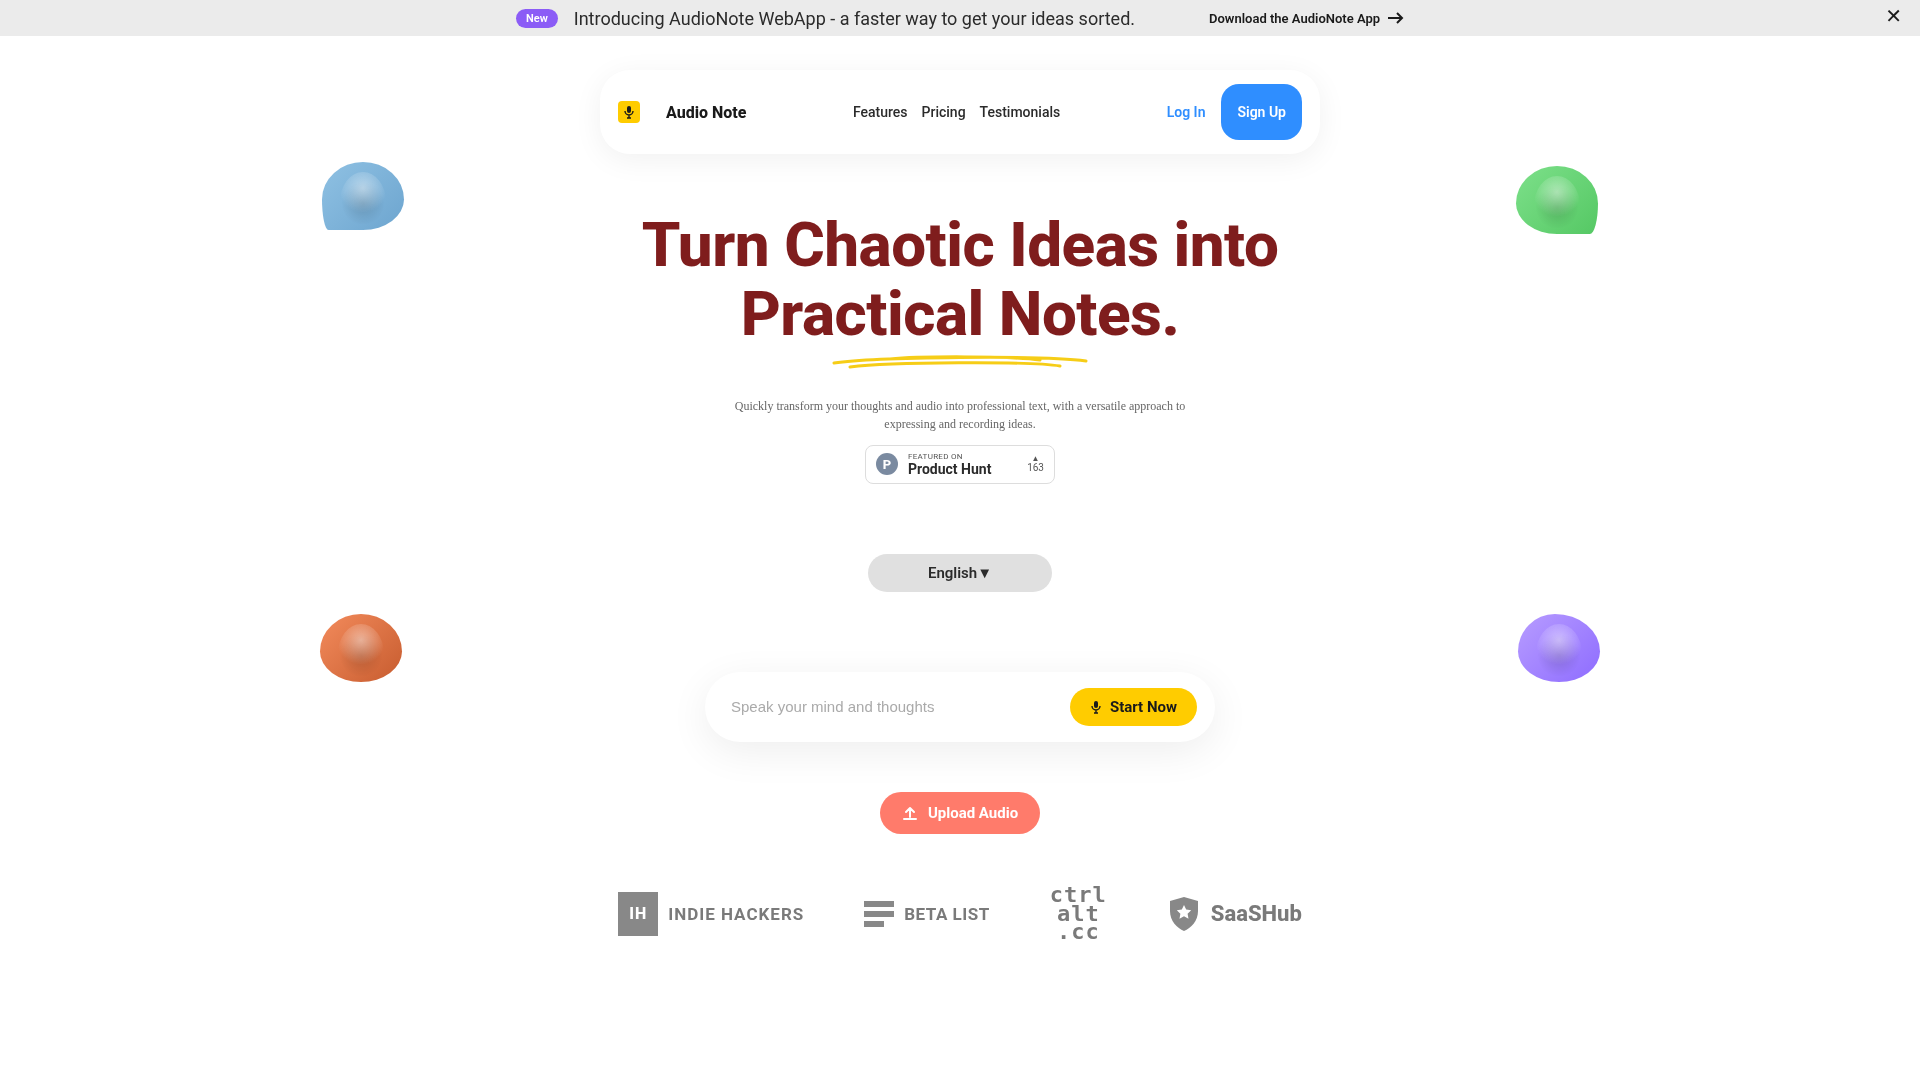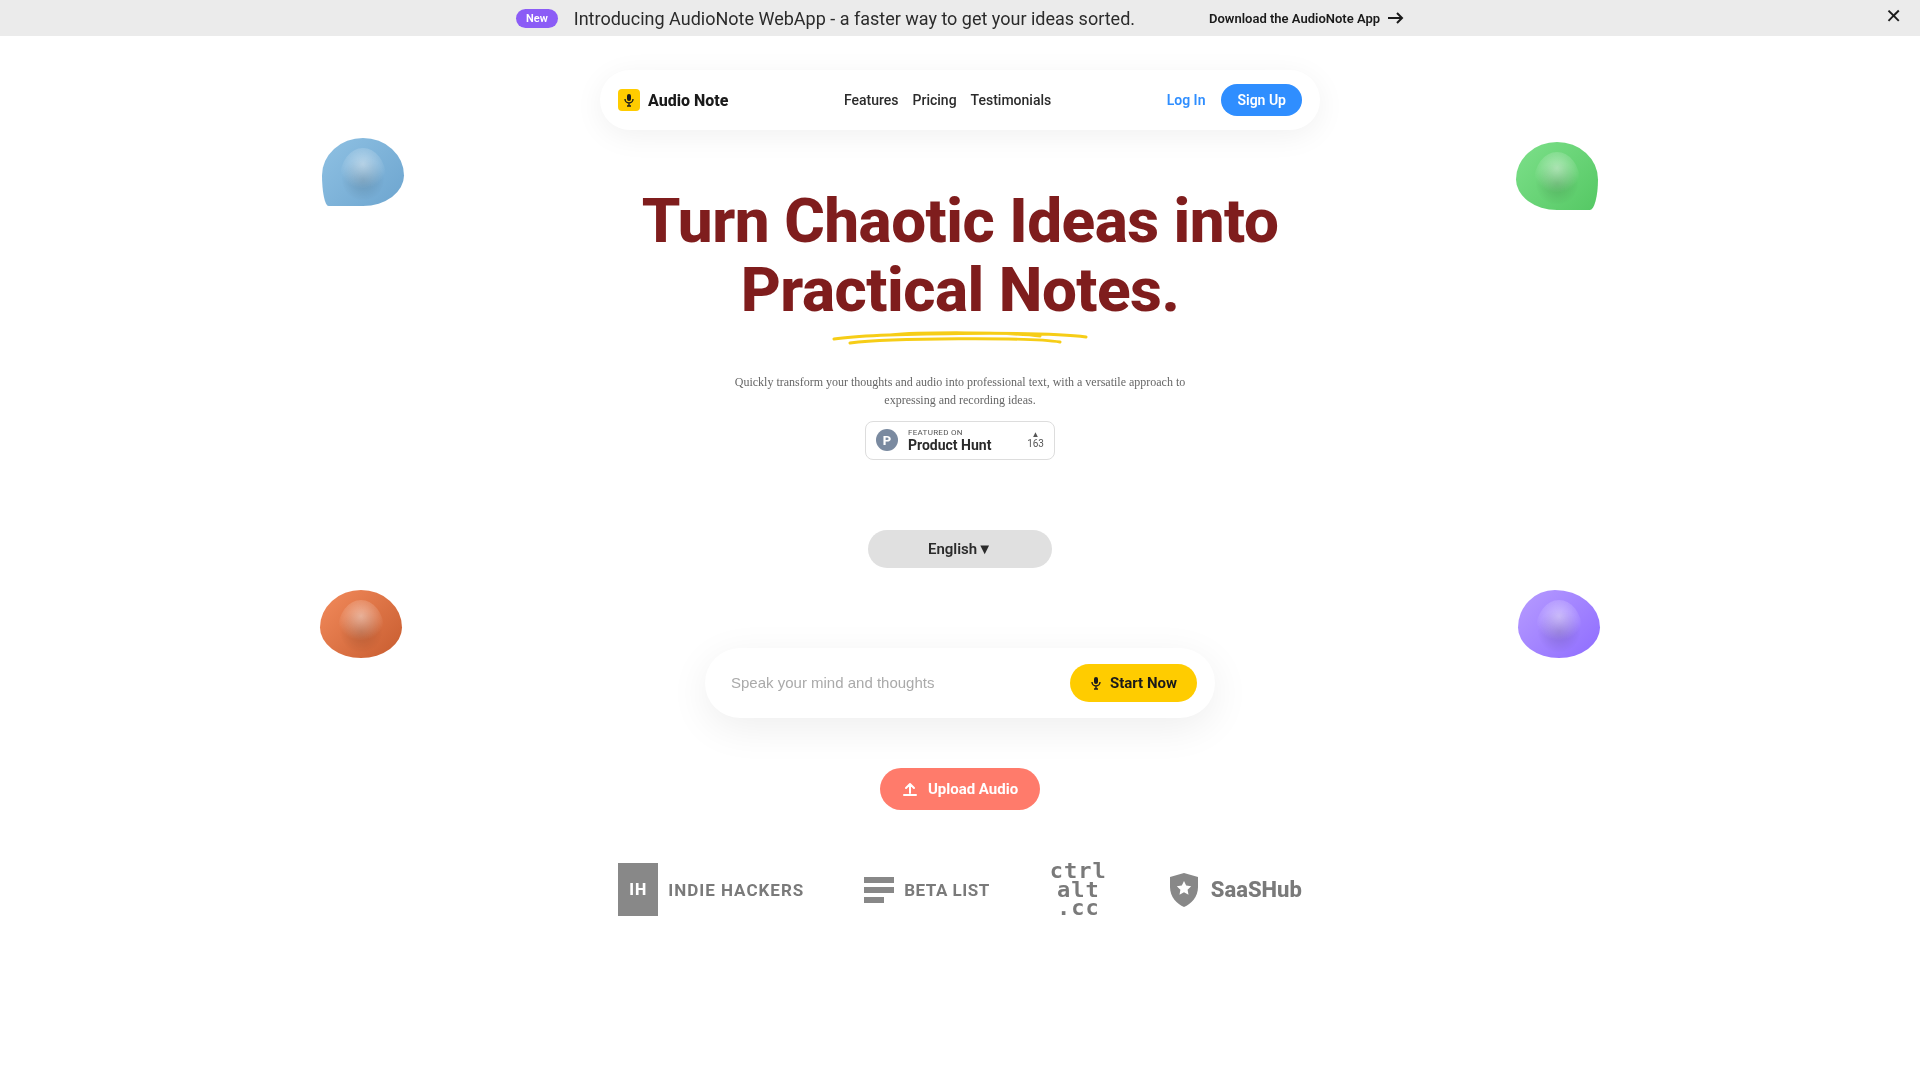--- a/index.html
+++ b/index.html
@@ -67,21 +67,21 @@
       background: #fff;
       border-radius: 30px;
       box-shadow: 0 6px 30px rgba(0,0,0,0.06);
       display: flex;
       align-items: center;
       padding: 14px 18px;
     }
     .logo {
       display: flex;
       align-items: center;
-      gap: 8px;
+      gap: 26px;
     }
     .logo-box {
       width: 22px;
       height: 22px;
       background: #ffcc00;
       border-radius: 4px;
       display: flex;
       align-items: center;
       justify-content: center;
     }
@@ -112,21 +112,21 @@
       color: #2f8eff;
       font-size: 14px;
       font-weight: 600;
       cursor: pointer;
     }
     .signup {
       background: #2f8eff;
       color: #fff;
       font-size: 14px;
       font-weight: 600;
-      padding: 8px 16px;
+      padding: 20px 16px;
       border-radius: 18px;
       cursor: pointer;
     }
 
     
     .hero {
       text-align: center;
       position: relative;
       padding-top: 56px;
     }
@@ -268,21 +268,21 @@
       justify-content: center;
       align-items: center;
       gap: 60px;
       margin-top: 52px;
       filter: grayscale(1);
       color: #7a7a7a;
     }
     .logo-item { display: flex; align-items: center; gap: 10px; font-weight: 700; }
 
     .ih-box {
-      width: 40px; height: 53px; background: #888;
+      width: 40px; height: 44px; background: #888;
       display: flex; align-items: center; justify-content: center;
       color: #fff; font-weight: 800; font-size: 16px; letter-spacing: 1px;
     }
     .ih-text { font-size: 17px; letter-spacing: 1px; }
 
     .beta-lines { display: flex; flex-direction: column; gap: 4px; }
     .beta-lines div { width: 30px; height: 6px; background: #888; }
     .beta-lines div:last-child { width: 20px; }
     .beta-text { font-size: 17px; letter-spacing: 0.5px; }
 

